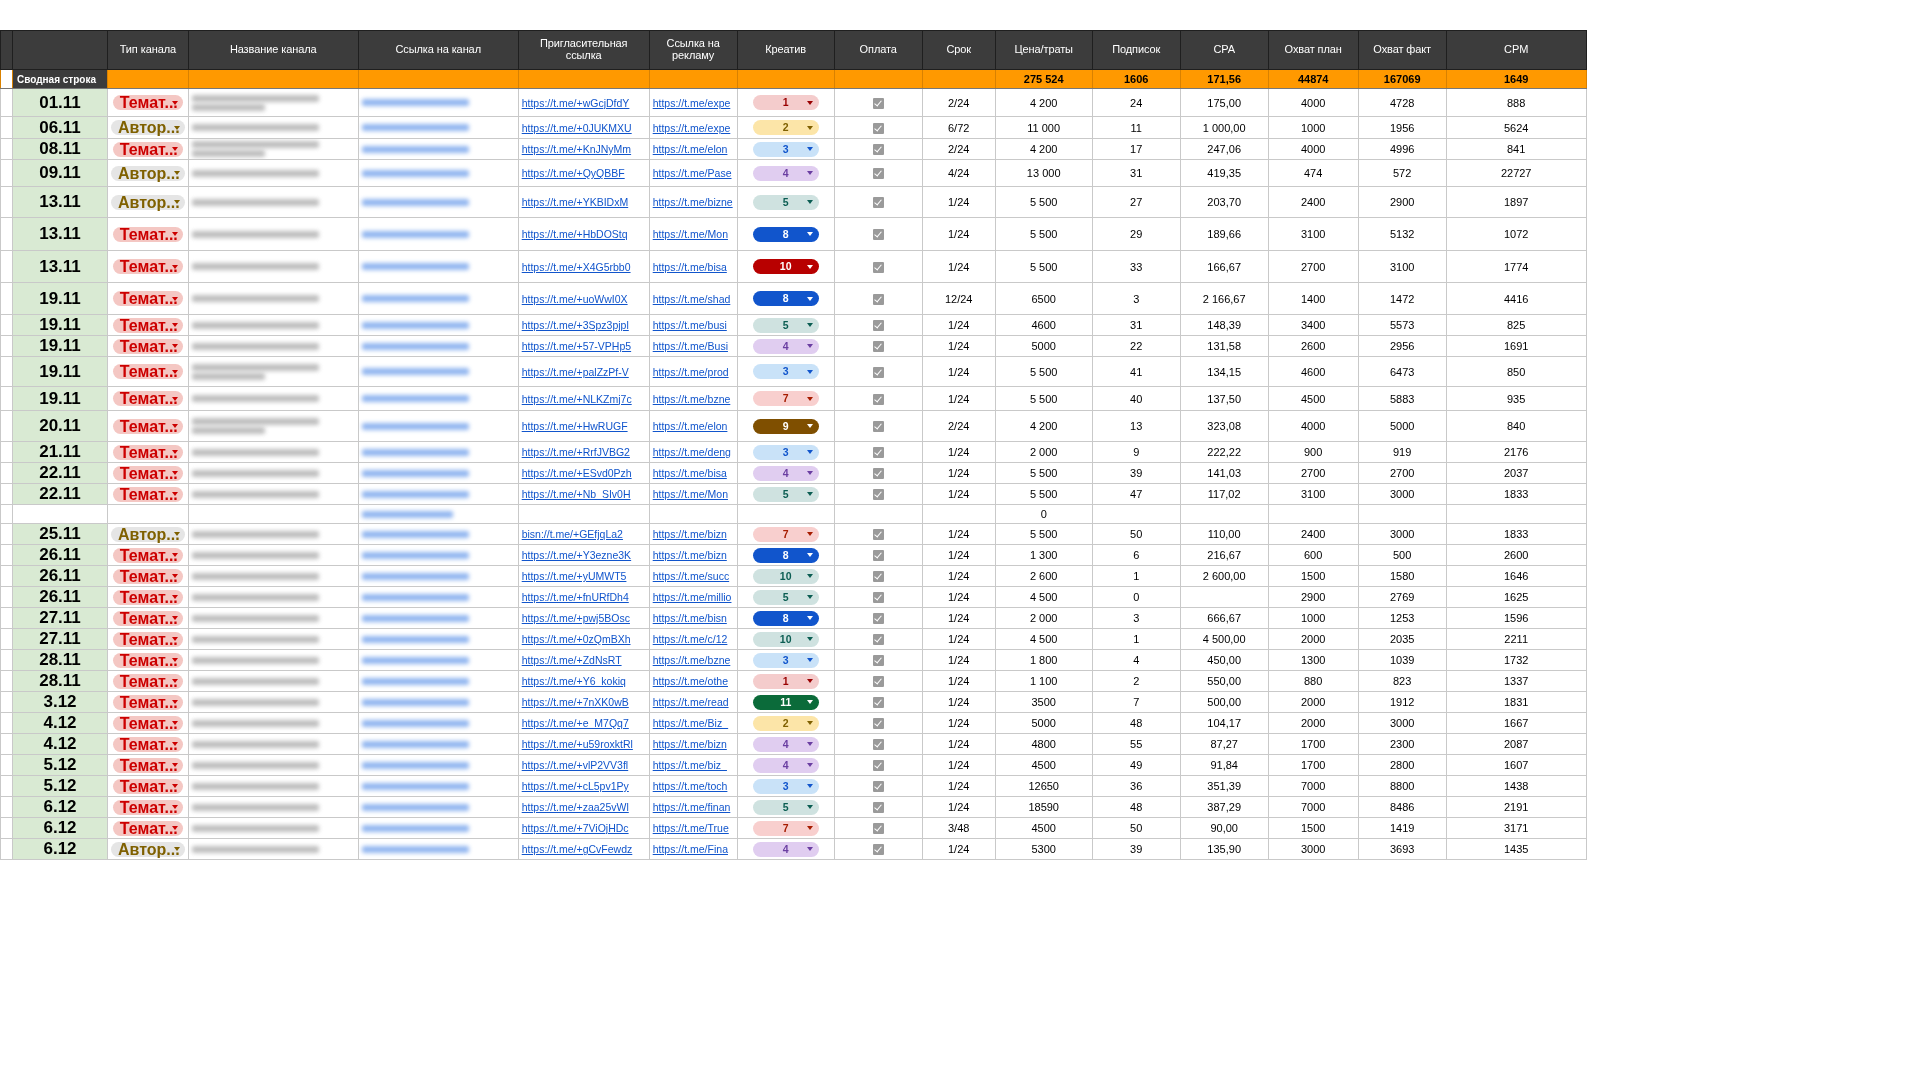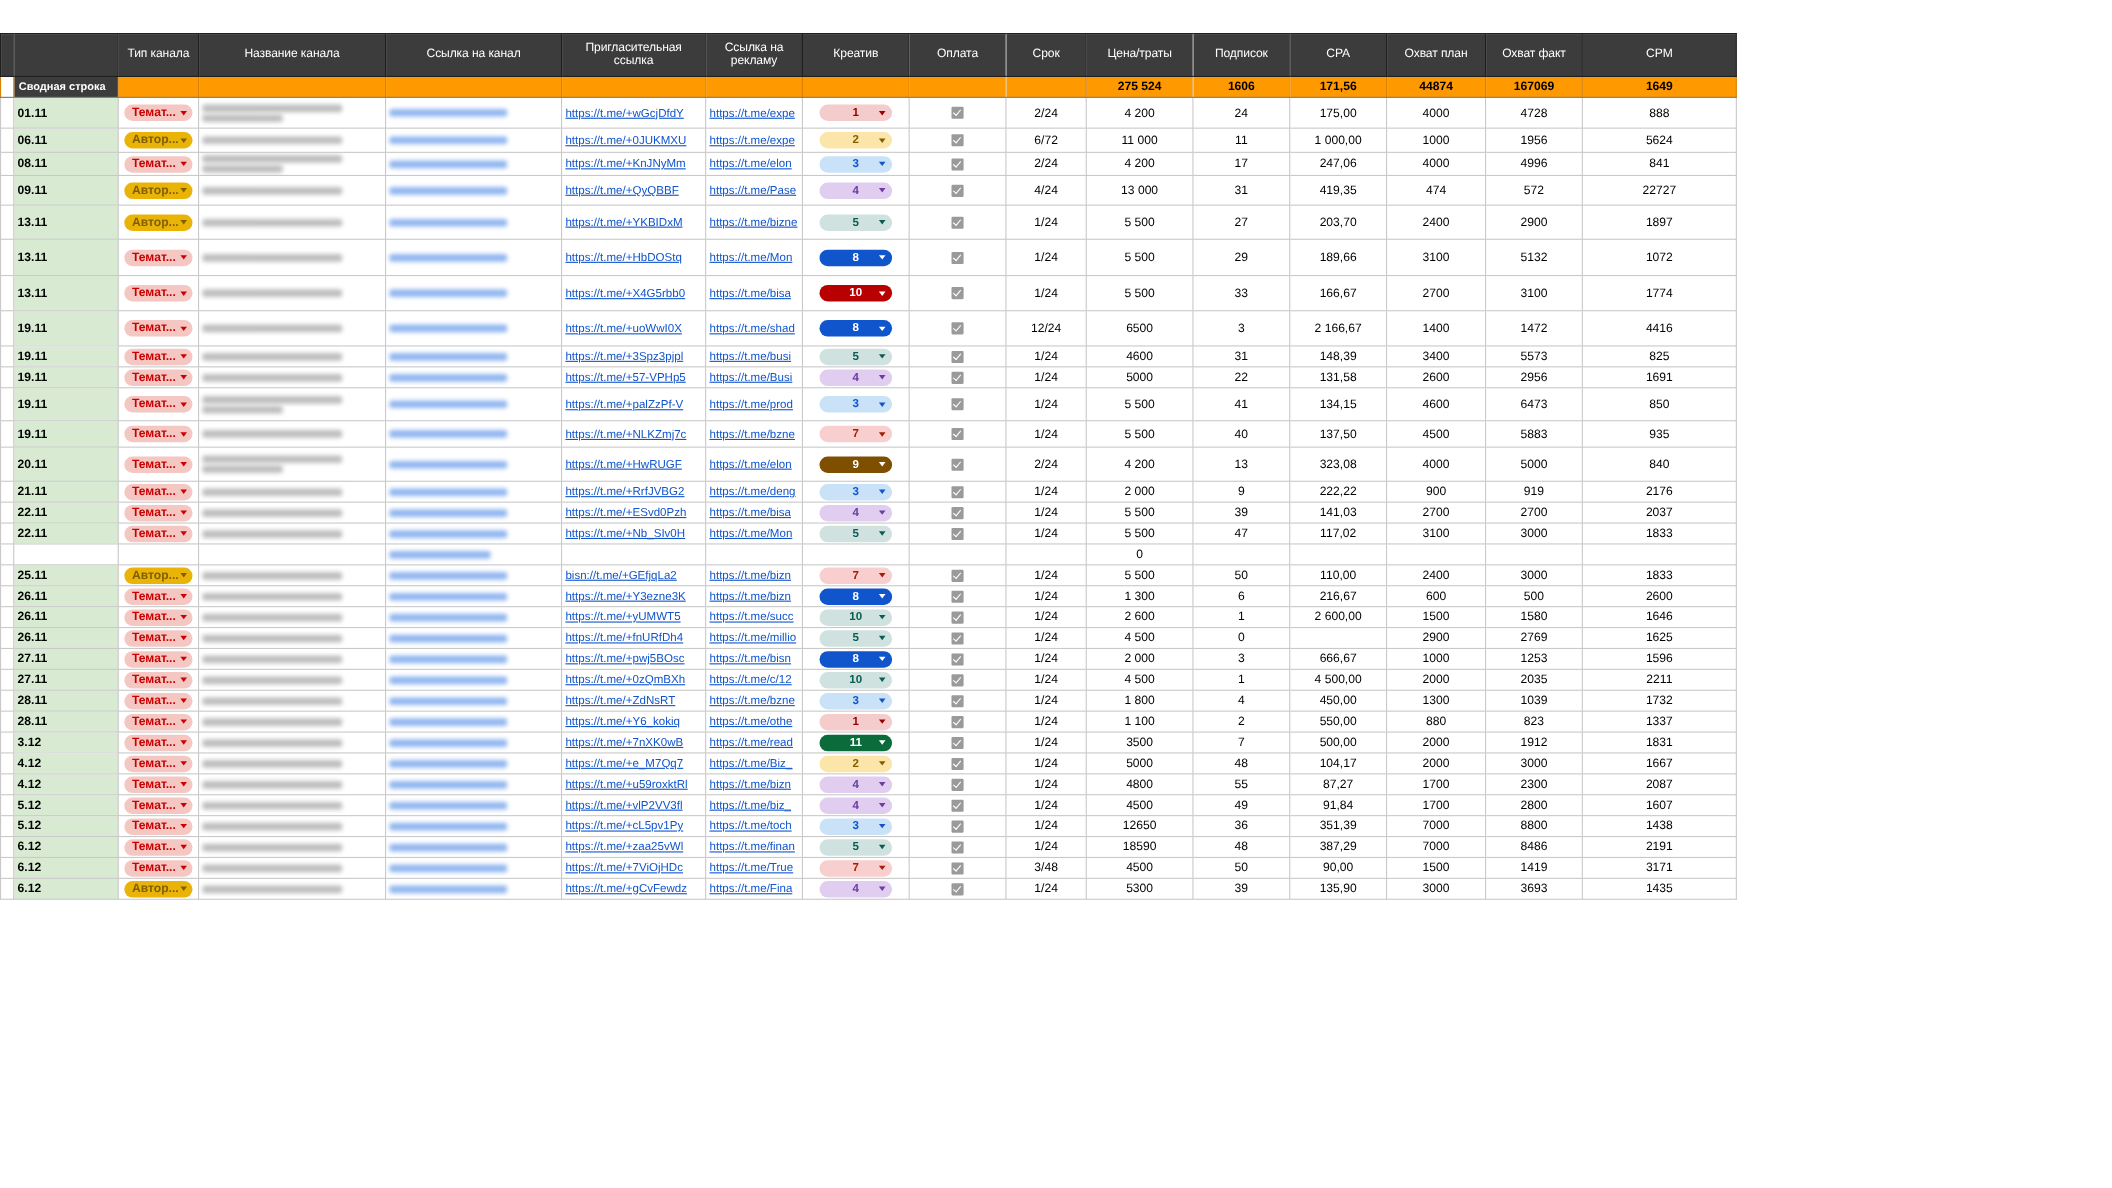--- a/index.html
+++ b/index.html
@@ -61,23 +61,23 @@
   tr.summary td.label {
     background: #3c3c3c;
     color: #fff;
     text-align: left;
     font-size: 10px;
     padding-left: 4px;
   }
   
   td.date {
     background: #d9ead3;
-    text-align: left;
+    text-align: center;
     font-weight: bold;
-    font-size: 11px;
+    font-size: 17px;
     padding-right: 5px;
     border: 1px solid #555;
   }
   td.ctype { background: #fff; text-align: center; border: 1px solid #555; }
   td.blurname { background: #fff; }
   td.blurlink { background: #fff; }
   td.url {
     background: #fff;
     color: #1155cc;
     text-decoration: underline;
@@ -88,38 +88,38 @@
   td.creative { background: #fff; text-align: center; border: 1px solid #555; }
   td.pay { background: #fff; text-align: center; border: 1px solid #555; }
   td.num { background: #fff; text-align: center; font-size: 11px; border: 1px solid #555; }
   td.empty { background: #fff; }
 
   
   .chip {
     display: inline-block;
     border-radius: 9px;
     padding: 1px 5px 1px 7px;
-    font-size: 11px;
+    font-size: 16px;
     font-weight: bold;
     min-width: 62px;
     position: relative;
     text-align: left;
     line-height: 13px;
   }
   .chip .caret {
     position: absolute;
     right: 5px; top: 50%;
     transform: translateY(-50%);
     width: 0; height: 0;
     border-left: 3.5px solid transparent;
     border-right: 3.5px solid transparent;
     border-top: 4.5px solid currentColor;
   }
   .chip.tema { background: #f4c7c3; color: #cc0000; }
-  .chip.avtor { background: #eab308; color: #7f6000; }
+  .chip.avtor { background: #e5e5e5; color: #7f6000; }
 
   .cchip {
     display: inline-block;
     border-radius: 9px;
     min-width: 66px;
     height: 15px;
     line-height: 15px;
     font-size: 10.5px;
     font-weight: bold;
     position: relative;

